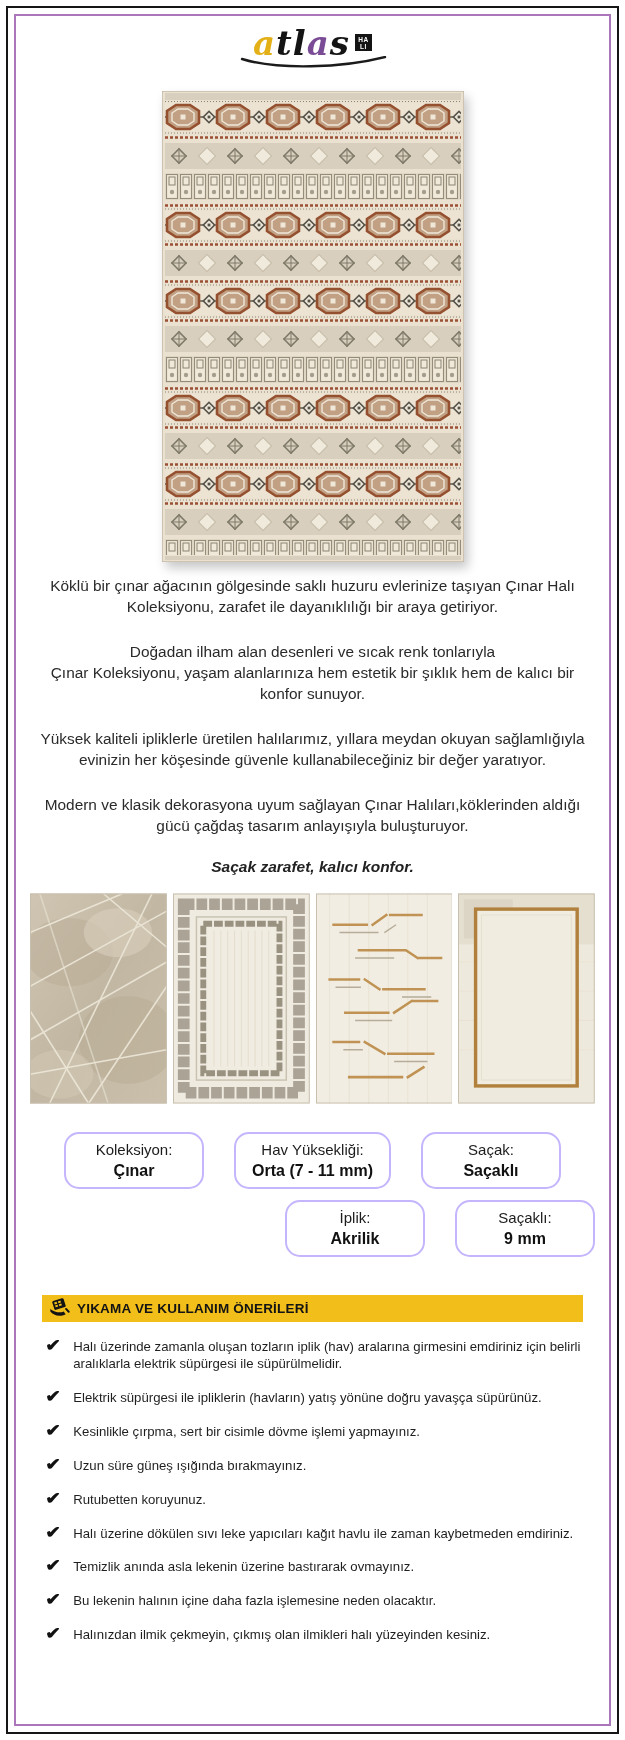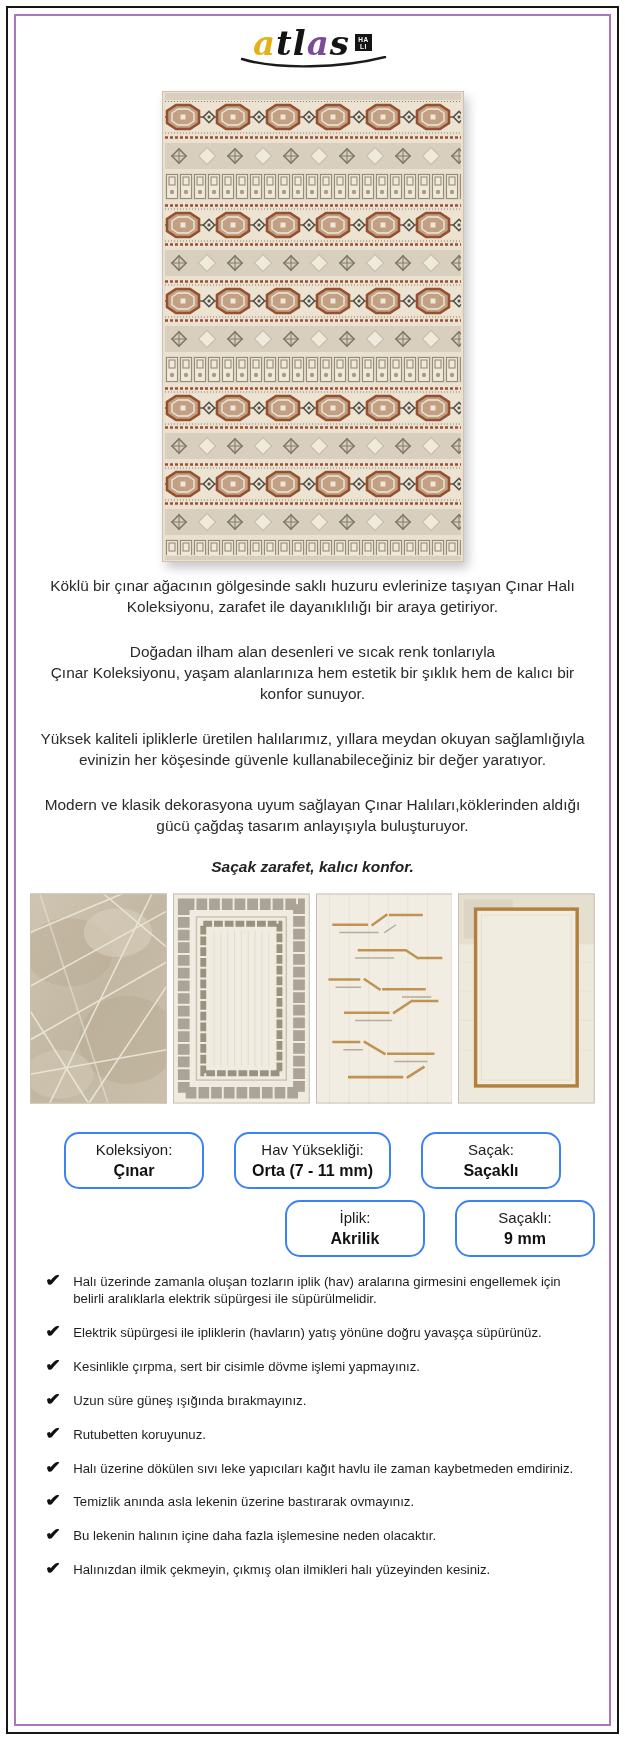--- a/index.html
+++ b/index.html
@@ -47,21 +47,21 @@
 
   
   .thumbs{display:flex;justify-content:center;gap:6px;margin-top:15px;}
   .thumbs svg{display:block;}
 
   
   .specs{margin-top:26px;}
   .spec-row{display:flex;justify-content:center;gap:30px;}
   .spec-row + .spec-row{margin-top:11px;justify-content:flex-end;}
   .badge{
-    border:2px solid #3b82f6;border-radius:15px;background:#fff;
+    border:2px solid #c4b5fd;border-radius:15px;background:#fff;
     padding:5px 16px;text-align:center;min-width:104px;
   }
   .badge .lbl{font-size:15px;line-height:1.4;color:#1c1c1c;}
   .badge .val{font-size:16px;font-weight:bold;line-height:1.35;color:#111;}
 
   
   .banner{
     margin:38px 12px 0;background:#f2be1a;height:27px;display:flex;align-items:center;
     padding-left:7px;gap:7px;
   }
@@ -310,25 +310,39 @@
         <div class="lbl">İplik:</div>
         <div class="val">Akrilik</div>
       </div>
       <div class="badge">
         <div class="lbl">Saçaklı:</div>
         <div class="val">9 mm</div>
       </div>
     </div>
   </div>
 
+  <div class="banner">
+    <svg class="wash-icon" width="21" height="21" viewBox="0 0 24 24">
+      <g transform="rotate(-18 12 8)">
+        <rect x="5" y="1.5" width="13.5" height="10.5" rx="1.5" fill="#141414"></rect>
+        <rect x="7" y="3.5" width="3" height="2.2" fill="#f2be1a"></rect>
+        <rect x="11.5" y="3.5" width="3" height="2.2" fill="#f2be1a"></rect>
+        <rect x="7" y="7" width="3" height="2.2" fill="#f2be1a"></rect>
+        <rect x="11.5" y="7" width="3" height="2.2" fill="#f2be1a"></rect>
+      </g>
+      <path d="M1.5 15.5 c3.5 4.5 11 6.5 17.5 3 l-2.2 -3.2 c-4.5 2.2 -10 1 -15.3 -2.8z" fill="#141414"></path>
+      <path d="M19.5 12.5 l3 3.2" stroke="#141414" stroke-width="2.2" stroke-linecap="round"></path>
+    </svg>
+    <span class="txt">YIKAMA VE KULLANIM ÖNERİLERİ</span>
+  </div>
 
   <div class="care-list">
     <div class="check-item">
       <span class="check">✔</span>
-      <span class="check-text">Halı üzerinde zamanla oluşan tozların iplik (hav) aralarına girmesini engellemek için belirli aralıklarla elektrik süpürgesi ile süpürülmelidir.</span>
+      <span class="check-text">Halı üzerinde zamanla oluşan tozların iplik (hav) aralarına girmesini emdiriniz için belirli aralıklarla elektrik süpürgesi ile süpürülmelidir.</span>
     </div>
     <div class="check-item">
       <span class="check">✔</span>
       <span class="check-text">Elektrik süpürgesi ile ipliklerin (havların) yatış yönüne doğru yavaşça süpürünüz.</span>
     </div>
     <div class="check-item">
       <span class="check">✔</span>
       <span class="check-text">Kesinlikle çırpma, sert bir cisimle dövme işlemi yapmayınız.</span>
     </div>
     <div class="check-item">

